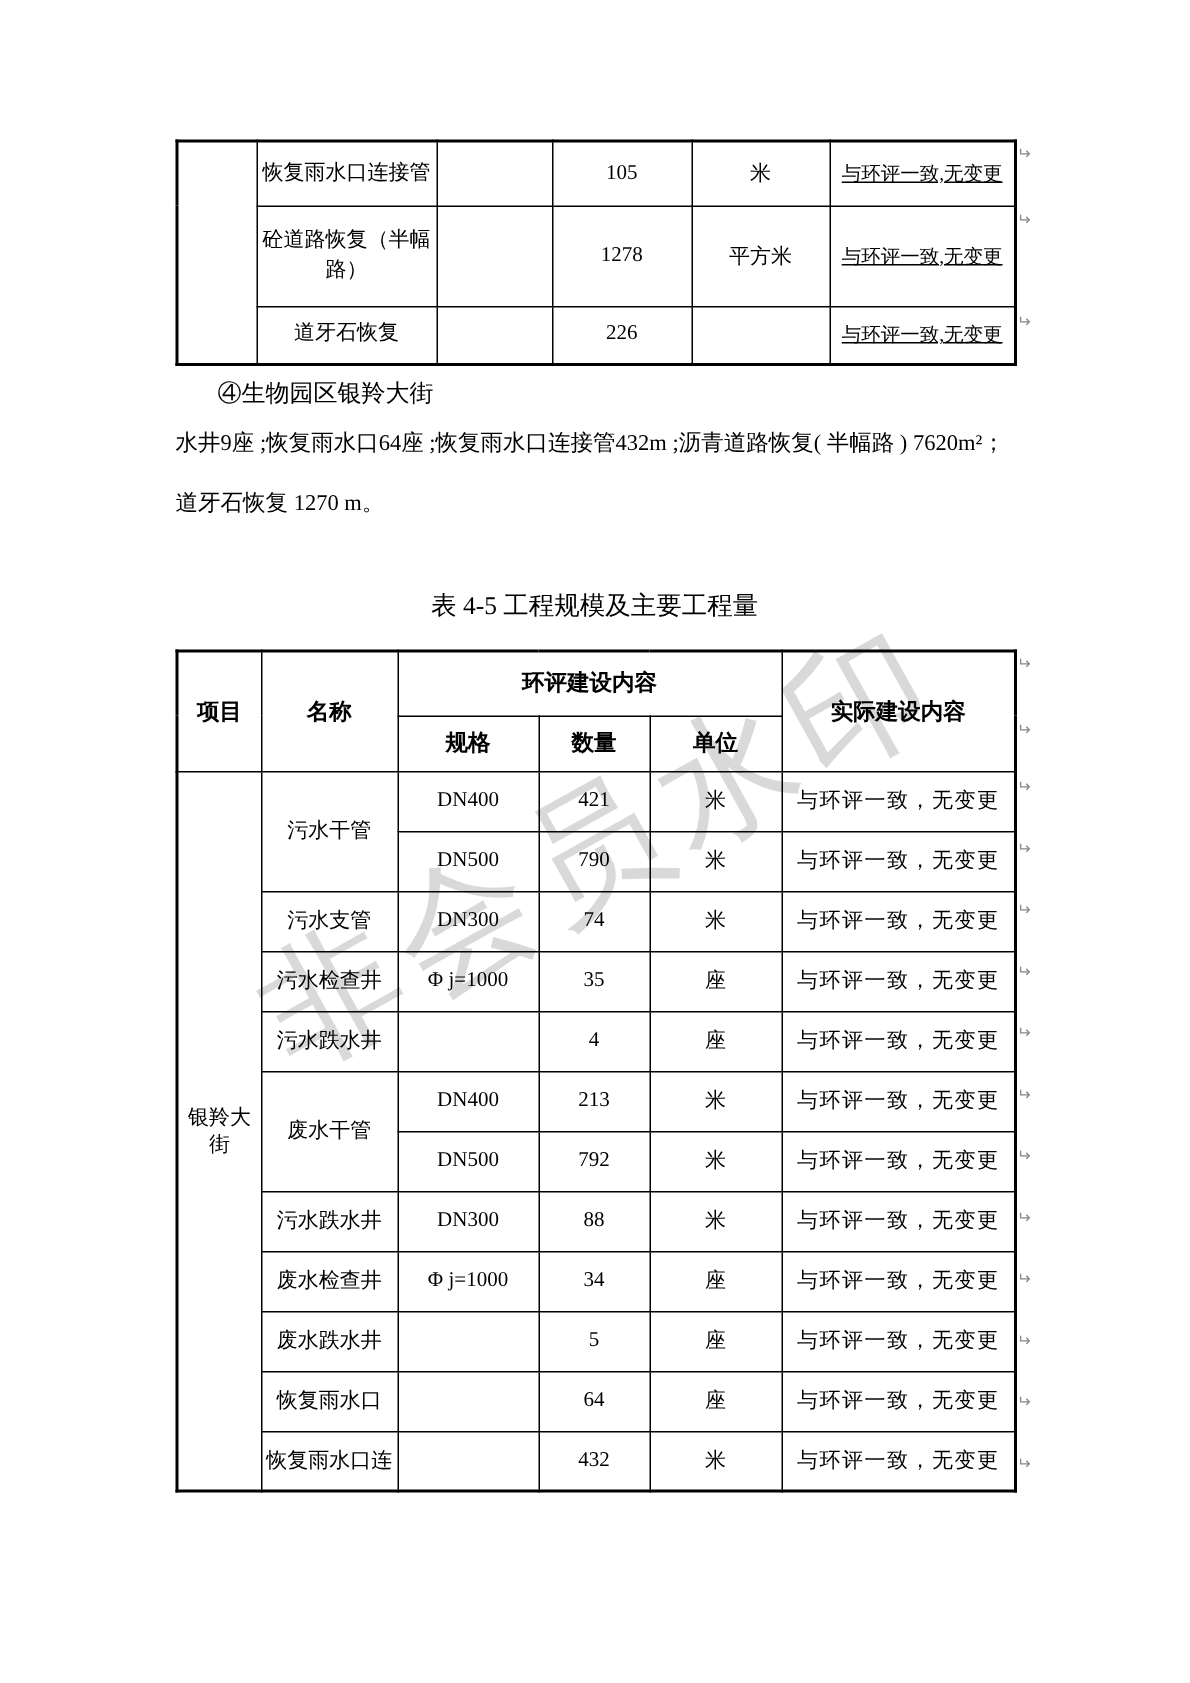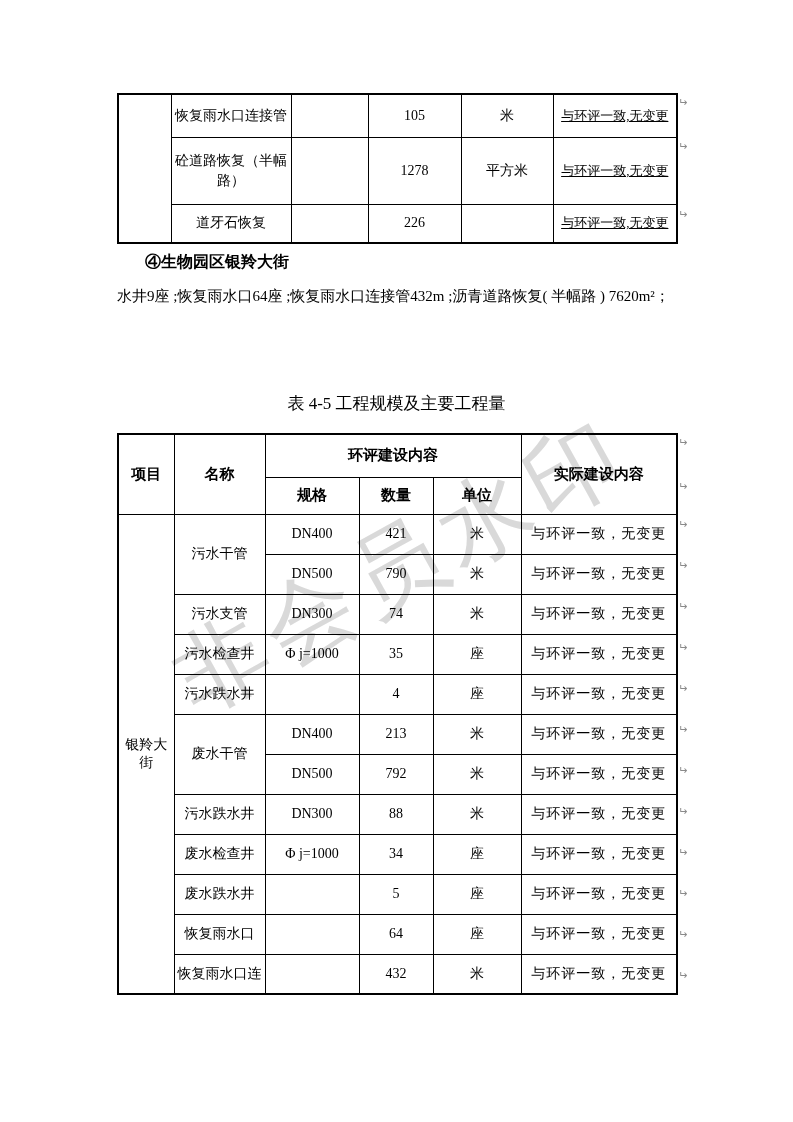--- a/index.html
+++ b/index.html
@@ -20,21 +20,21 @@
   td,th{padding:0;text-align:center;vertical-align:middle;font-size:14px;font-weight:normal;overflow:hidden;}
   th{font-weight:bold;font-size:15px;}
 
   .t1{position:absolute;left:117px;top:93px;width:559px;}
   .t1 .r1{height:43px;}
   .t1 .r2{height:67px;}
   .t1 .r3{height:39px;}
   .t1 td.actual{font-size:13px;text-decoration:underline;}
   .t1 td.namec{line-height:20px;text-align:center;}
 
-  .heading{position:absolute;left:145px;top:252px;font-size:16px;font-weight:bold;z-index:1;}
+  .heading{position:absolute;left:145px;top:252px;font-size:16px;font-weight:normal;z-index:1;}
   .para{position:absolute;left:117px;top:276px;width:566px;font-size:15px;line-height:40px;z-index:1;}
   .para div{white-space:nowrap;}
   .tbl-title{position:absolute;left:117px;top:392px;width:559px;text-align:center;font-size:17px;font-weight:normal;z-index:1;}
 
   .t2{position:absolute;left:117px;top:433px;width:559px;}
   .t2 .hr1{height:43px;}
   .t2 .hr2{height:37px;}
   .t2 .br{height:40px;}
   .t2 td.actual{font-size:14px;letter-spacing:1px;}
 
@@ -84,20 +84,21 @@
       <td></td>
       <td class="actual">与环评一致,无变更</td>
     </tr>
   </tbody>
     </table>
 
   <div class="heading">④生物园区银羚大街</div>
 
   <div class="para">
     <div>水井9座 ;恢复雨水口64座 ;恢复雨水口连接管432m ;沥青道路恢复( 半幅路 ) 7620m²；</div>
+    <div>道牙石恢复 1270 m。</div>
   </div>
 
   <div class="tbl-title">表 4-5 工程规模及主要工程量</div>
 
   <table class="t2">
     <colgroup>
       <col style="width:56px">
         <col style="width:91px">
         <col style="width:94px">
       <col style="width:74px">

